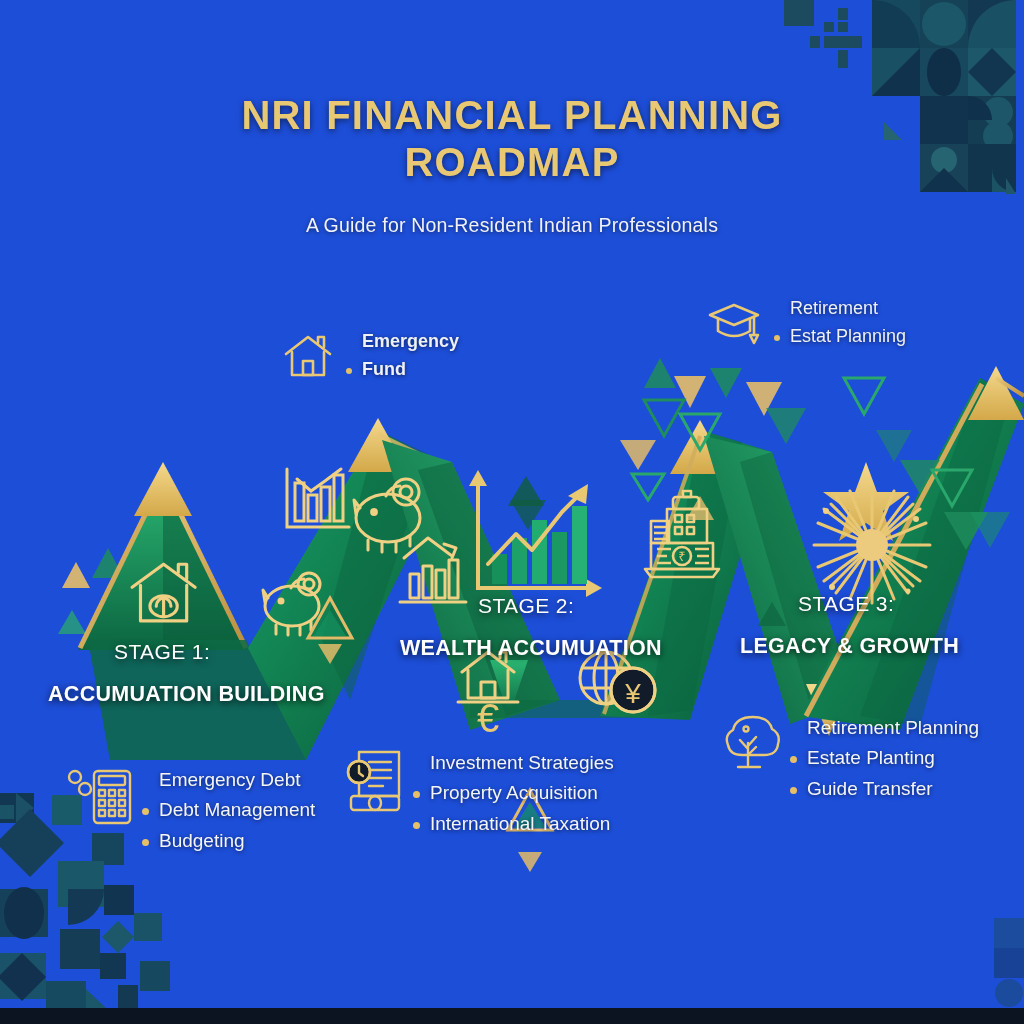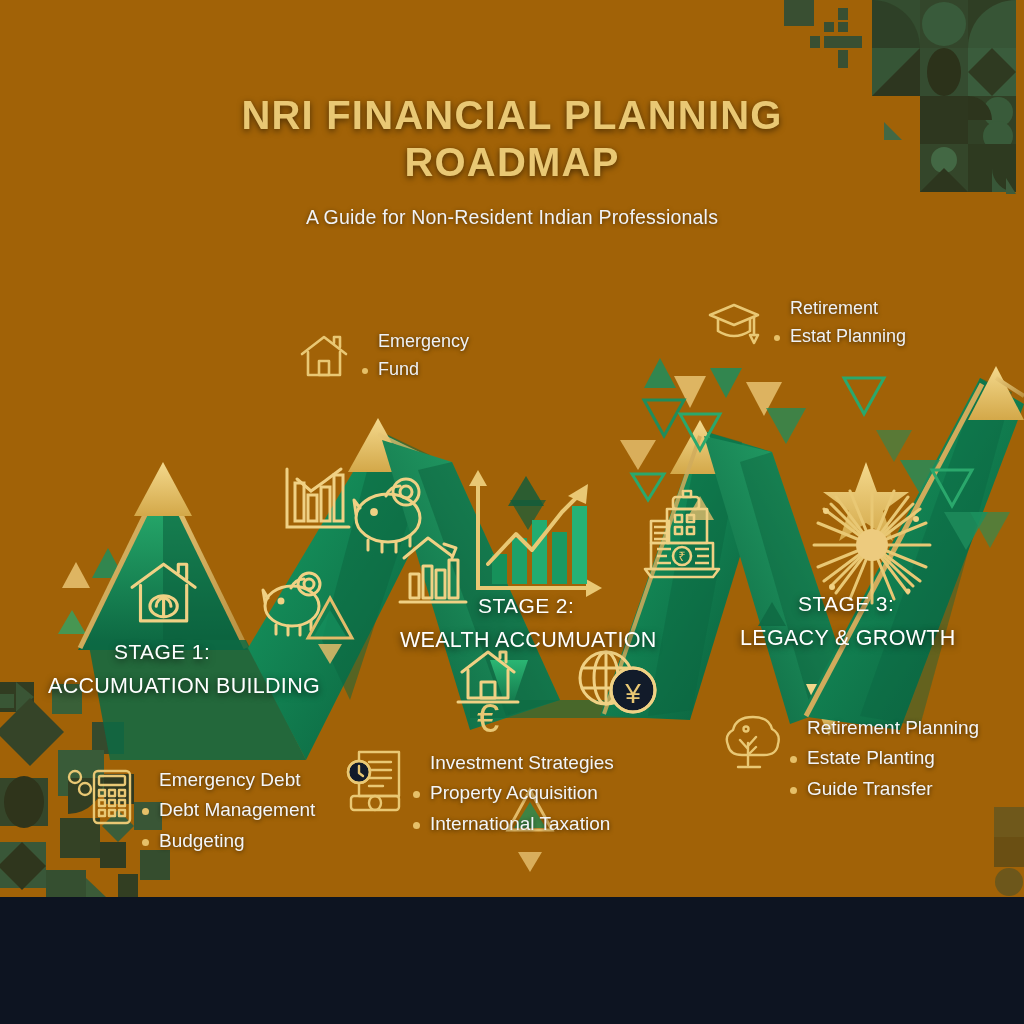--- a/index.html
+++ b/index.html
@@ -1,50 +1,50 @@
 <!DOCTYPE html>
 <html><head>
 <meta charset="utf-8">
 <style>
   * { margin:0; padding:0; box-sizing:border-box; }
   html,body { background:#0d1421; }
   #poster {
     position:relative;
-    width:1024px; height:897px;
-    background:#a16207;
+    width:1024px; height:1008px;
+    background:#1d4ed8;
     overflow:hidden;
     font-family:"Liberation Sans", sans-serif;
   }
   
   .corner-pattern { position:absolute; pointer-events:none; }
   #pattern-tr { top:0; right:0; width:240px; height:200px; opacity:.85; }
   #pattern-bl { left:0; bottom:0; width:250px; height:215px; opacity:.85; }
   #pattern-br { right:0; bottom:0; width:60px; height:90px; opacity:.5; }
 
   
   #header { position:absolute; top:92px; left:0; width:100%; text-align:center; }
   #title {
     color:#e9c874; font-size:40px; font-weight:bold; letter-spacing:1.2px;
     line-height:1.18; text-shadow:0 2px 6px rgba(0,0,0,.55);
   }
   #subtitle {
-    margin-top:20px; color:#f0f2f6; font-size:19.5px; letter-spacing:.2px;
+    margin-top:28px; color:#f0f2f6; font-size:19.5px; letter-spacing:.2px;
     text-shadow:0 1px 4px rgba(0,0,0,.5);
   }
 
   
   #graphic { position:absolute; inset:0; width:1024px; height:1024px; }
 
   
   .stage-heading { position:absolute; color:#ffffff; text-shadow:0 2px 7px rgba(0,0,0,.75); }
   .stage-heading .num {
     display:block; font-size:21px; font-weight:normal; letter-spacing:.4px;
   }
   .stage-heading .name {
-    display:block; font-size:21.5px; font-weight:normal; letter-spacing:.3px; margin-top:10px;
+    display:block; font-size:21.5px; font-weight:bold; letter-spacing:.3px; margin-top:18px;
   }
   #stage-1-heading { left:48px;  top:640px; width:300px; }
   #stage-1-heading .num  { margin-left:66px; }
   #stage-2-heading { left:400px; top:594px; width:300px; }
   #stage-2-heading .num  { margin-left:78px; }
   #stage-3-heading { left:740px; top:592px; width:300px; }
   #stage-3-heading .num  { margin-left:58px; }
 
   
   .bullet-block { position:absolute; display:flex; align-items:flex-start; gap:6px; }
@@ -67,21 +67,21 @@
   .callout .lines { list-style:none; }
   .callout .lines li {
     color:#eef1f5; font-size:18px; line-height:1.55; position:relative; padding-left:16px;
     text-shadow:0 1px 4px rgba(0,0,0,.6); white-space:nowrap;
   }
   .callout .lines li::before {
     content:""; position:absolute; left:0; top:12px;
     width:6px; height:6px; border-radius:50%; background:#e6c068;
   }
   .callout .lines li:first-child::before { background:transparent; }
-  #callout-emergency { left:300px; top:328px; }
+  #callout-emergency { left:284px; top:328px;font-weight:bold; }
   #callout-retirement { left:708px; top:295px; }
 
   .icon-svg { display:block; flex:0 0 auto; }
 </style>
 </head>
 <body>
 
 <div id="poster">
 
   <svg class="corner-pattern" id="pattern-tr" viewBox="0 0 240 200">

